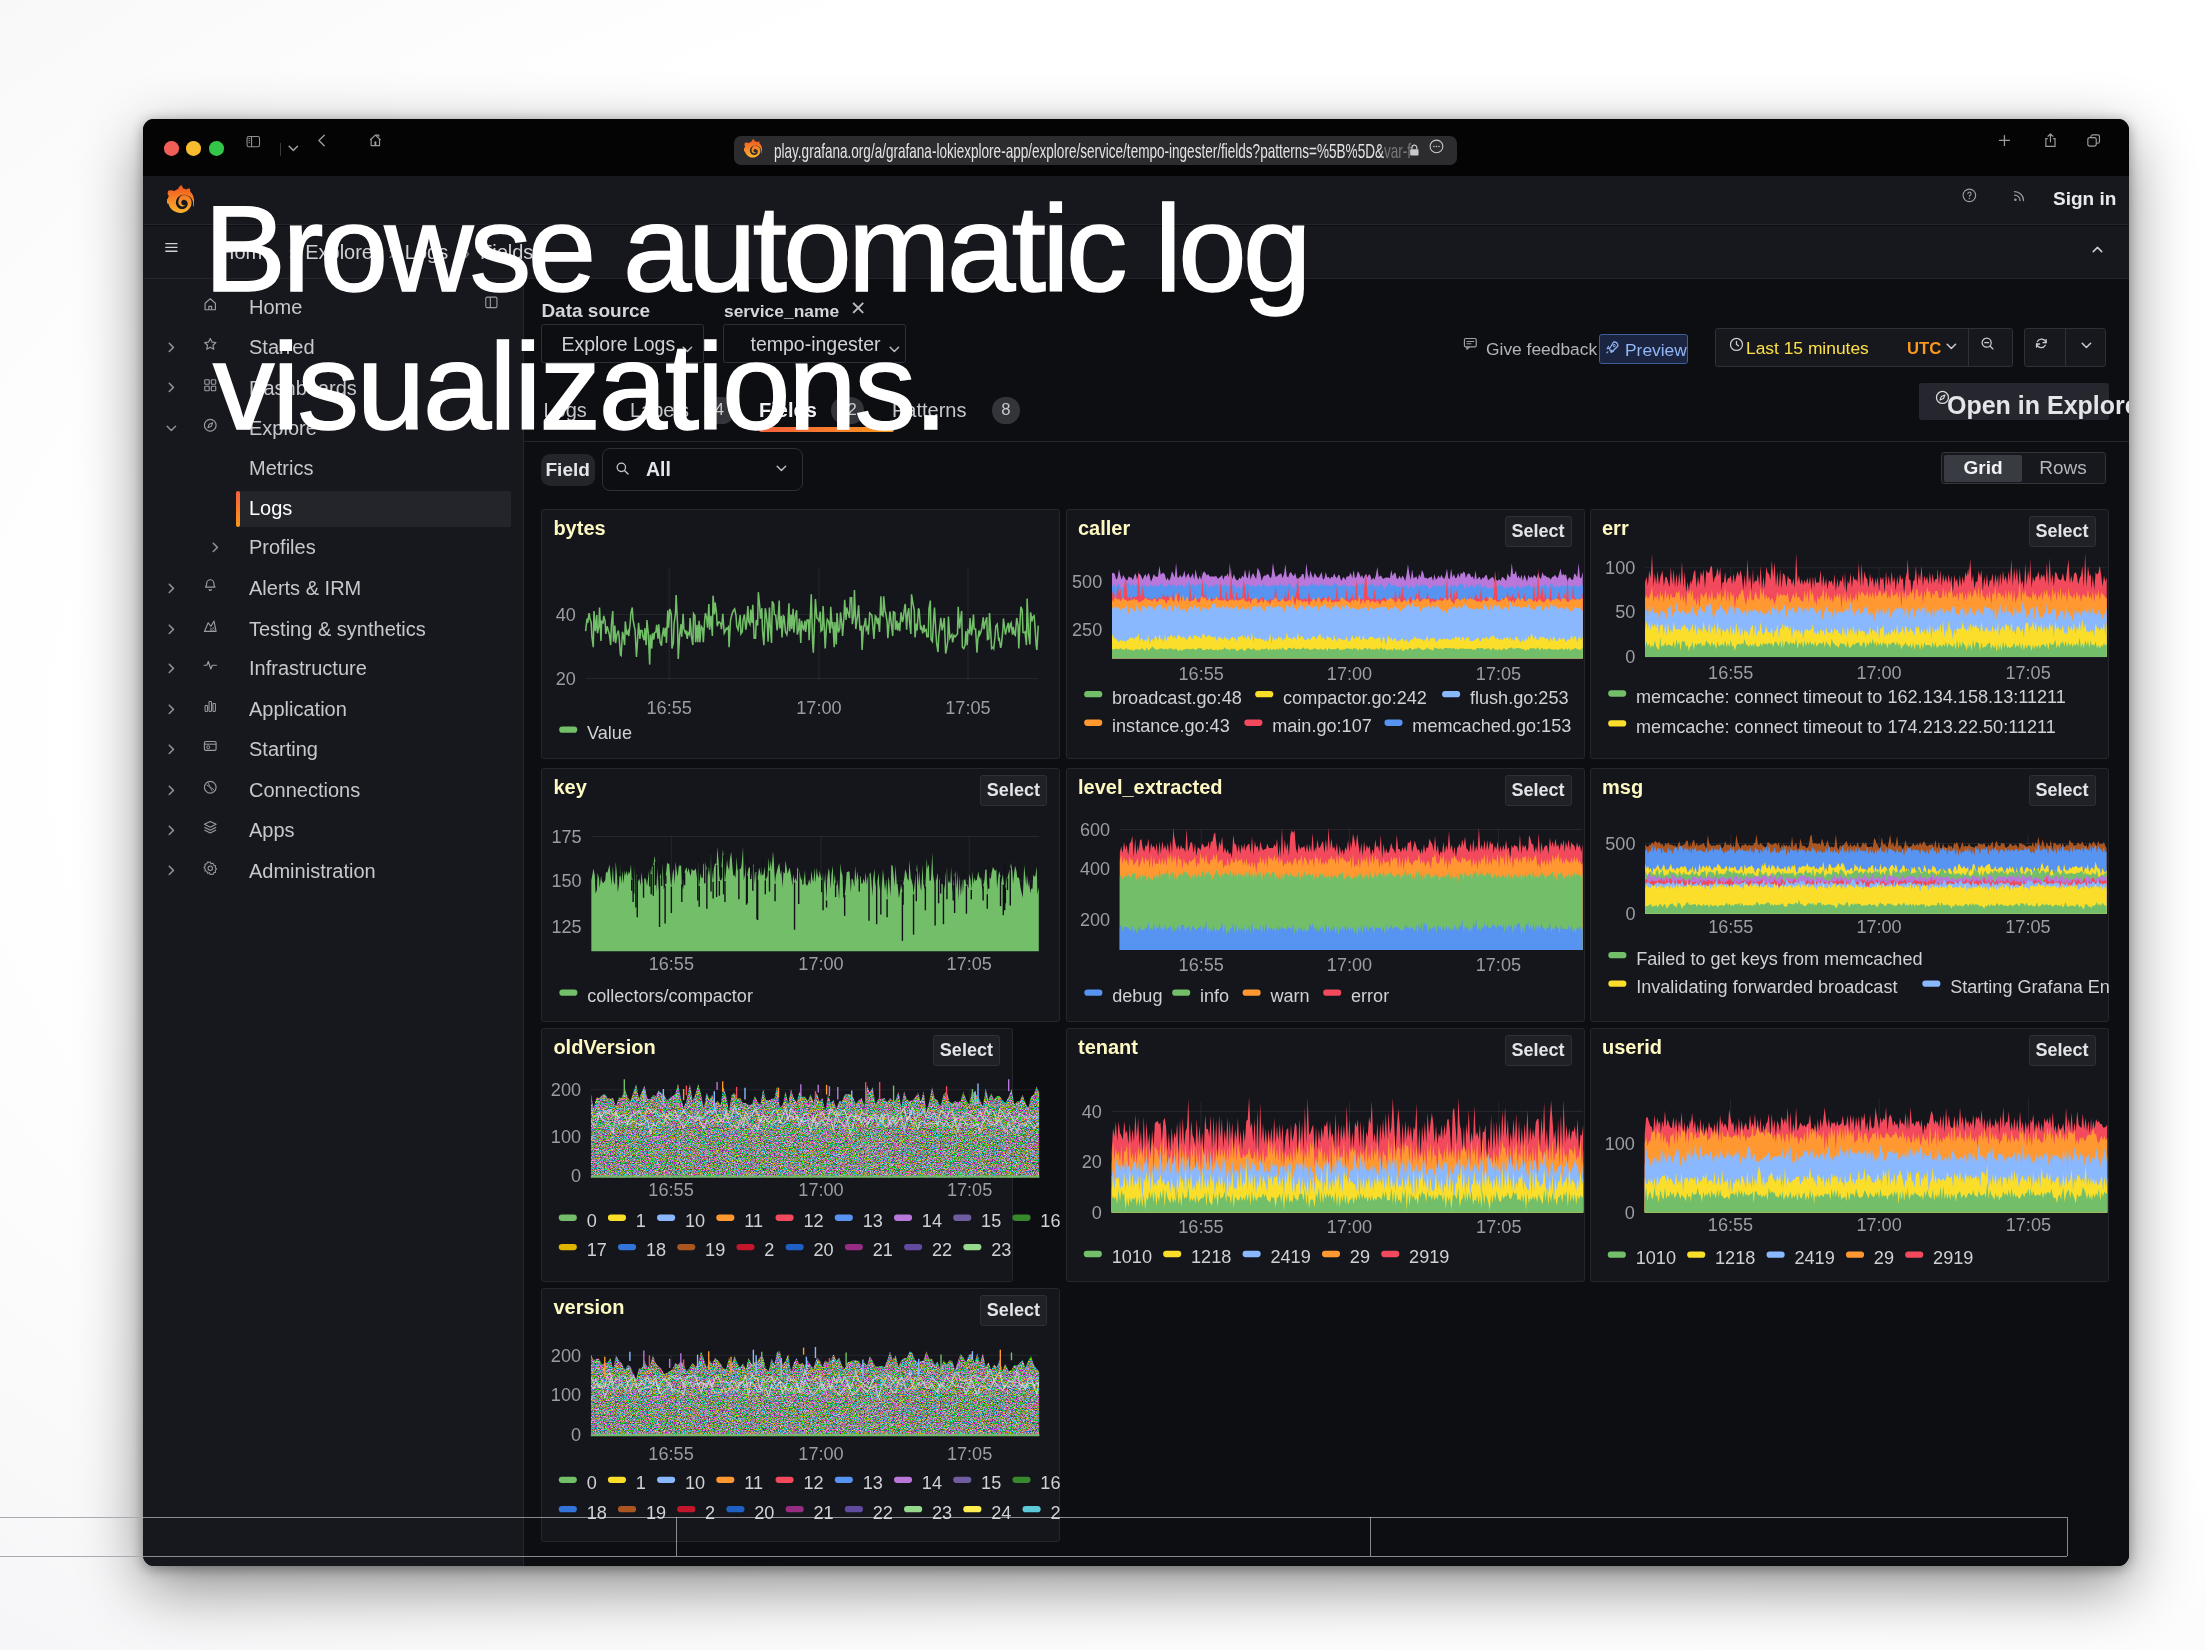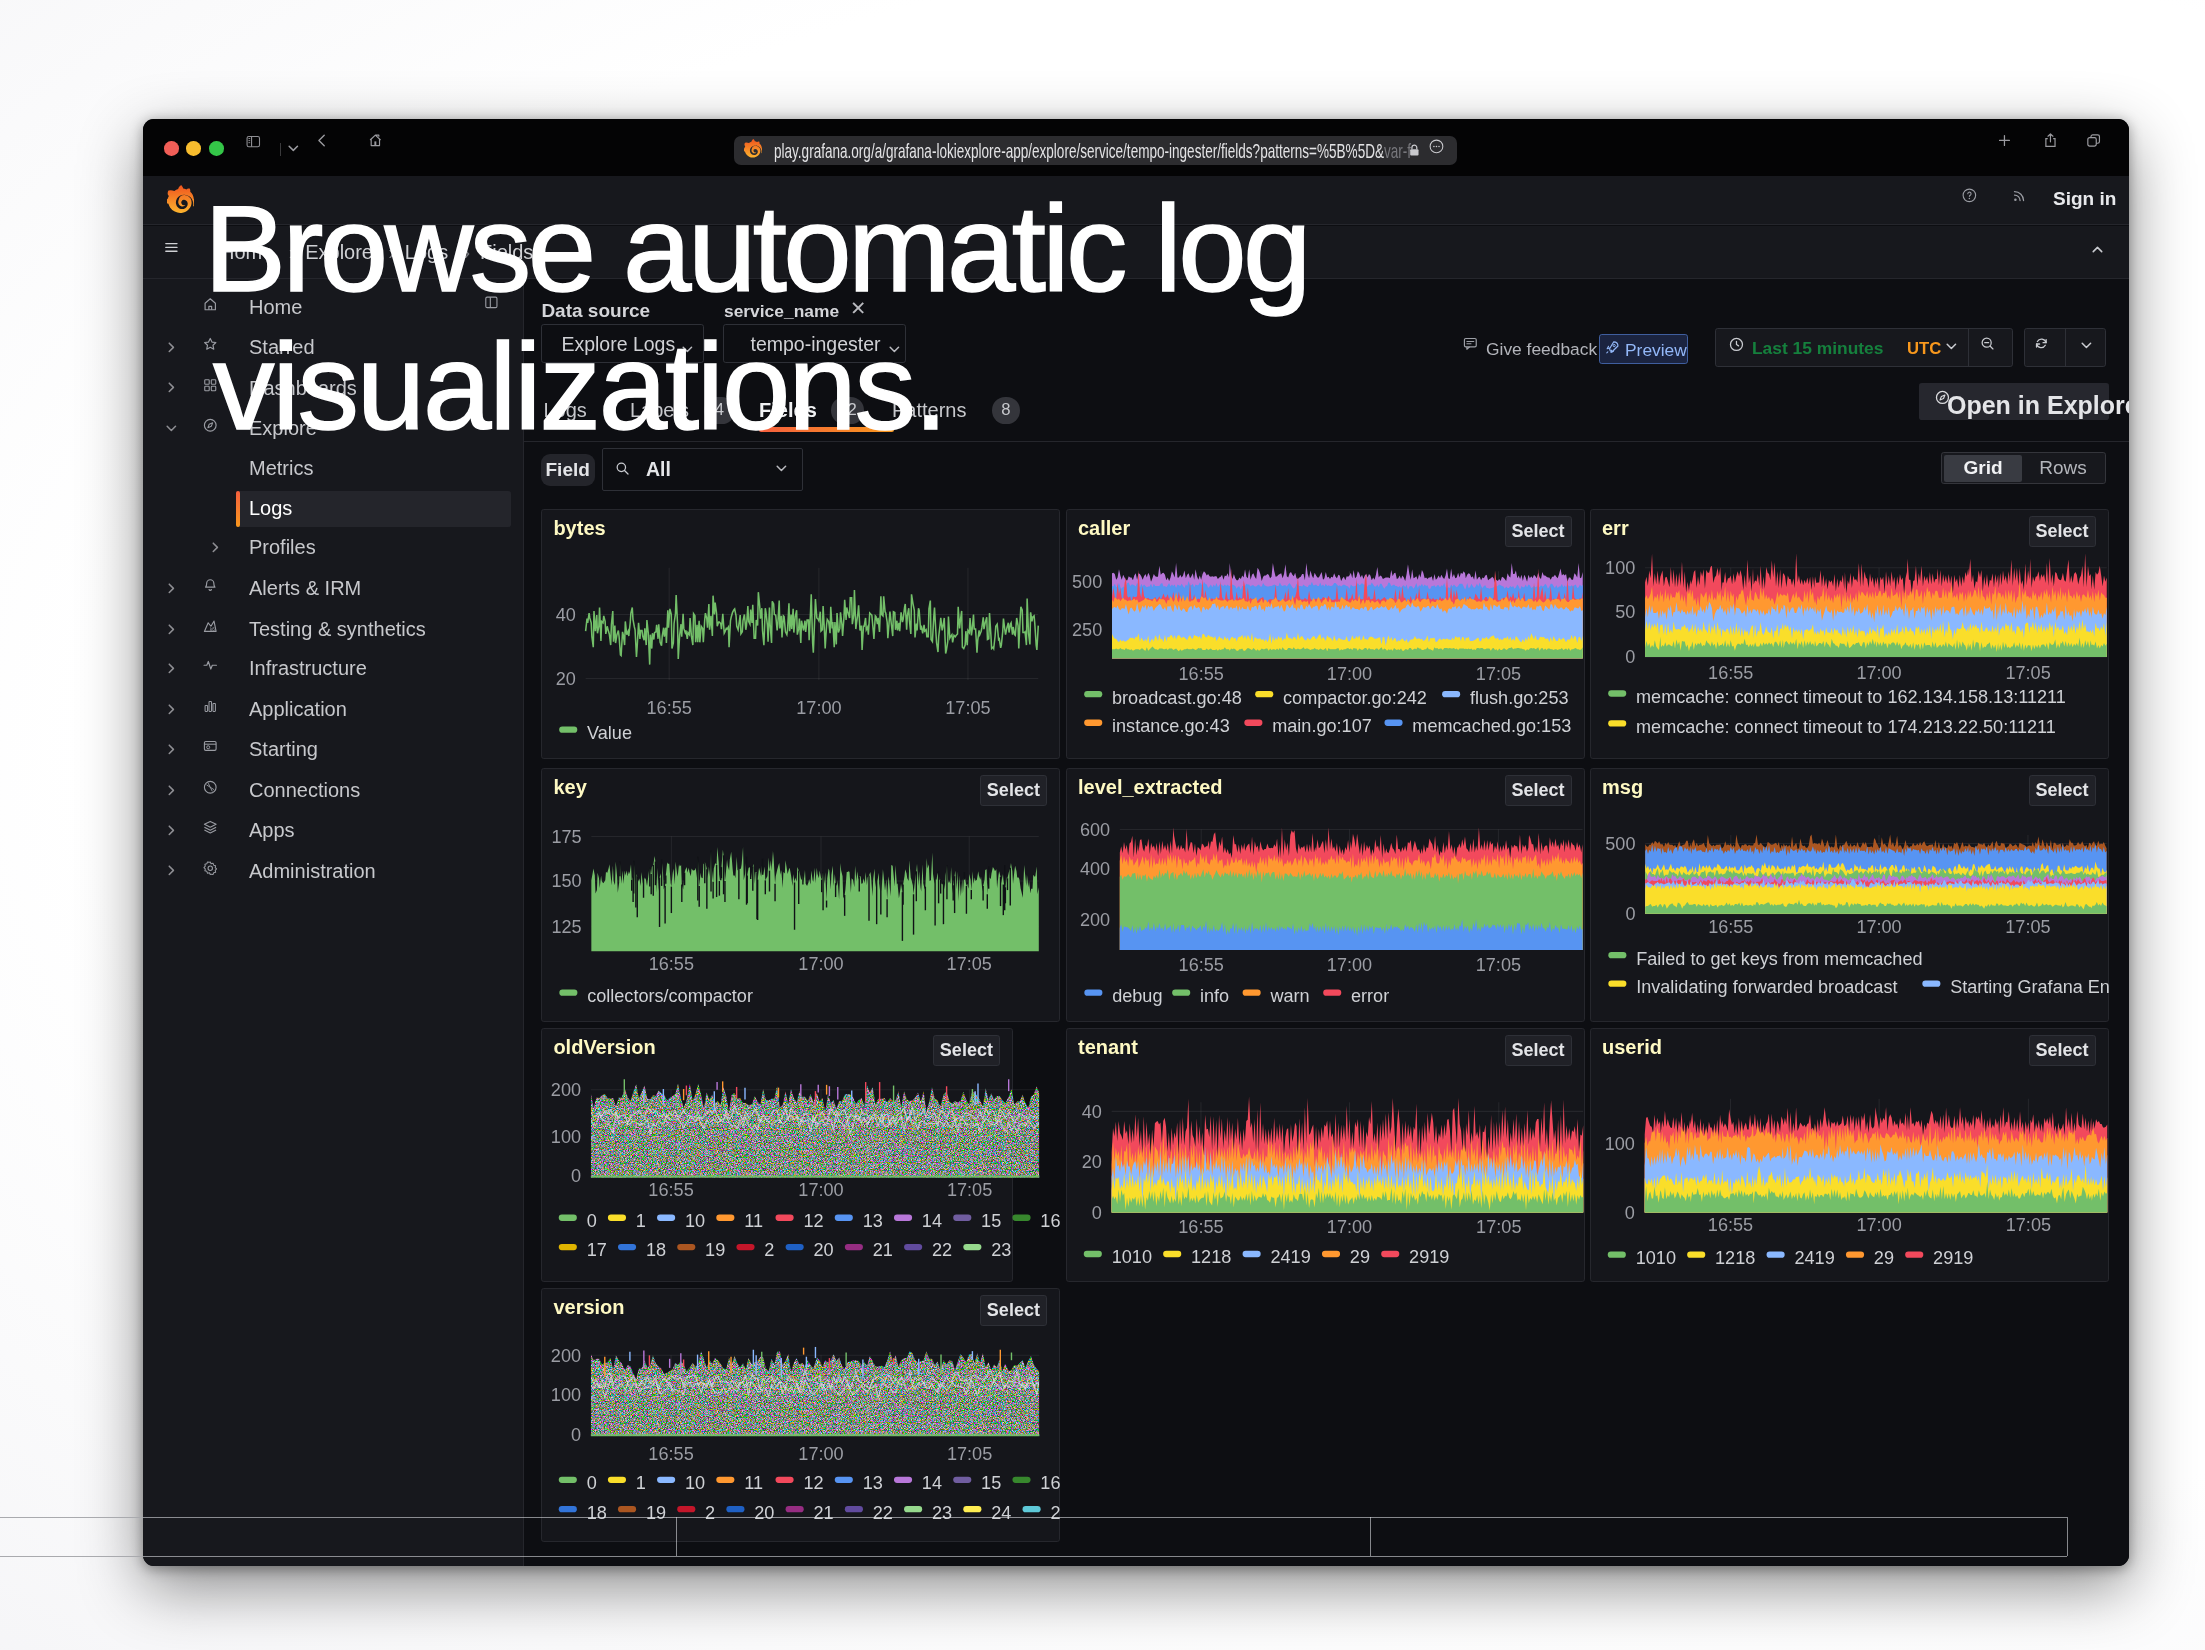--- a/index.html
+++ b/index.html
@@ -33,21 +33,21 @@
 .main { position:absolute; left:381px; top:160px; width:1605px; height:1287px; background:#0d0e12; }
 .lab { position:absolute; font-size:19px; font-weight:bold; color:#d4d5d9; }
 .dd { position:absolute; height:39px; border:0.7px solid #2e3037; border-radius:2.8px;
   font-size:19.5px; color:#d0d1d5; line-height:38px; }
 .tabtxt { position:absolute; font-size:20px; color:#c7c8cc; }
 .badge { position:absolute; height:26.5px; border-radius:13.2px; background:#34353b; color:#c7c8cc;
   font-size:16.7px; line-height:26.5px; text-align:center; }
 .fieldchip { position:absolute; left:16.7px; top:175px; width:54px; height:32px; background:#24252b;
   border-radius:9px; color:#e3e4e7; font-size:19px; font-weight:bold; text-align:center; line-height:32px; }
 .allbox { position:absolute; left:78px; top:169px; width:201px; height:43px; border:0.7px solid #2e3037;
-  border-radius:2px; }
+  border-radius:8px; }
 .toggle { position:absolute; left:1417px; top:173px; width:165px; height:32px; border:0.7px solid #34353b;
   border-radius:2.8px; background:#17181d; }
 .tseg { position:absolute; top:2.1px; height:26.5px; border-radius:2.1px; font-size:19px; line-height:26.5px;
   text-align:center; }
 .panel { position:absolute; background:#15161b; border:0.7px solid #26272d; border-radius:2.8px; }
 .ptitle { position:absolute; left:11px; top:7px; font-size:20px; font-weight:bold; color:#fef9c3; }
 .selbtn { position:absolute; right:12.5px; top:5.6px; width:67px; height:31px; background:#202127;
   border:0.7px solid #2e3037; border-radius:2.8px; color:#e3e4e7; font-size:18px; font-weight:bold;
   text-align:center; line-height:29px; }
 .chart { position:absolute; left:0; top:0; }
@@ -293,21 +293,21 @@
             <circle cx="14.6" cy="9.4" r="1.6" stroke="#93b8f8" stroke-width="1.4"></circle>
             <path d="M8 13l-3.5 1 2-3.5M11 16l-1 3.5 3.5-2M5.5 18.5L4 20" stroke="#93b8f8" stroke-width="1.5" stroke-linecap="round" stroke-linejoin="round"></path>
           </svg></span>
       <span class="abs" style="left:25px;top:4.9px;font-size:17.4px;color:#93b8f8;white-space:nowrap">Preview</span>
       </div>
     <div class="btn" style="left:1191px;top:49px;width:298px;height:39px;border:0.7px solid #2e3037;background:#17181d">
       <span class="abs" style="left:12px;top:7px"><svg class="" style="" width="24" height="24" viewBox="0 0 34 34" fill="none">
             <circle cx="12" cy="12" r="8.5" stroke="#c9cbd0" stroke-width="1.8"></circle>
             <path d="M12 7.5V12l3 2" stroke="#c9cbd0" stroke-width="1.8" stroke-linecap="round"></path>
           </svg></span>
-      <span class="abs" style="left:36px;top:9px;font-size:17.4px;font-weight:bold;color:#15803d;white-space:nowrap">Last 15 minutes</span>
+      <span class="abs" style="left:30px;top:9px;font-size:17.4px;font-weight:normal;color:#fde047;white-space:nowrap">Last 15 minutes</span>
       <span class="abs" style="left:191px;top:9.8px;font-size:16.7px;font-weight:bold;color:#f8981d">UTC</span>
       <span class="abs" style="left:227px;top:9px"><svg class="" style="" width="19.5" height="19.5" viewBox="0 0 28 28" fill="none">
             <path d="M6 9l6 6 6-6" stroke="#c9cbd0" stroke-width="2.2" stroke-linecap="round" stroke-linejoin="round"></path>
           </svg></span>
       <span class="abs" style="left:252px;top:0;width:0.7px;height:38px;background:#2e3037"></span>
       <span class="abs" style="left:263px;top:6.3px"><svg class="" style="" width="26.5" height="26.5" viewBox="0 0 38 38" fill="none">
             <circle cx="11" cy="11" r="6.5" stroke="#c9cbd0" stroke-width="1.8"></circle>
             <path d="M8.2 11h5.6M15.8 15.8L20 20" stroke="#c9cbd0" stroke-width="1.8" stroke-linecap="round"></path>
           </svg></span>
       </div>

